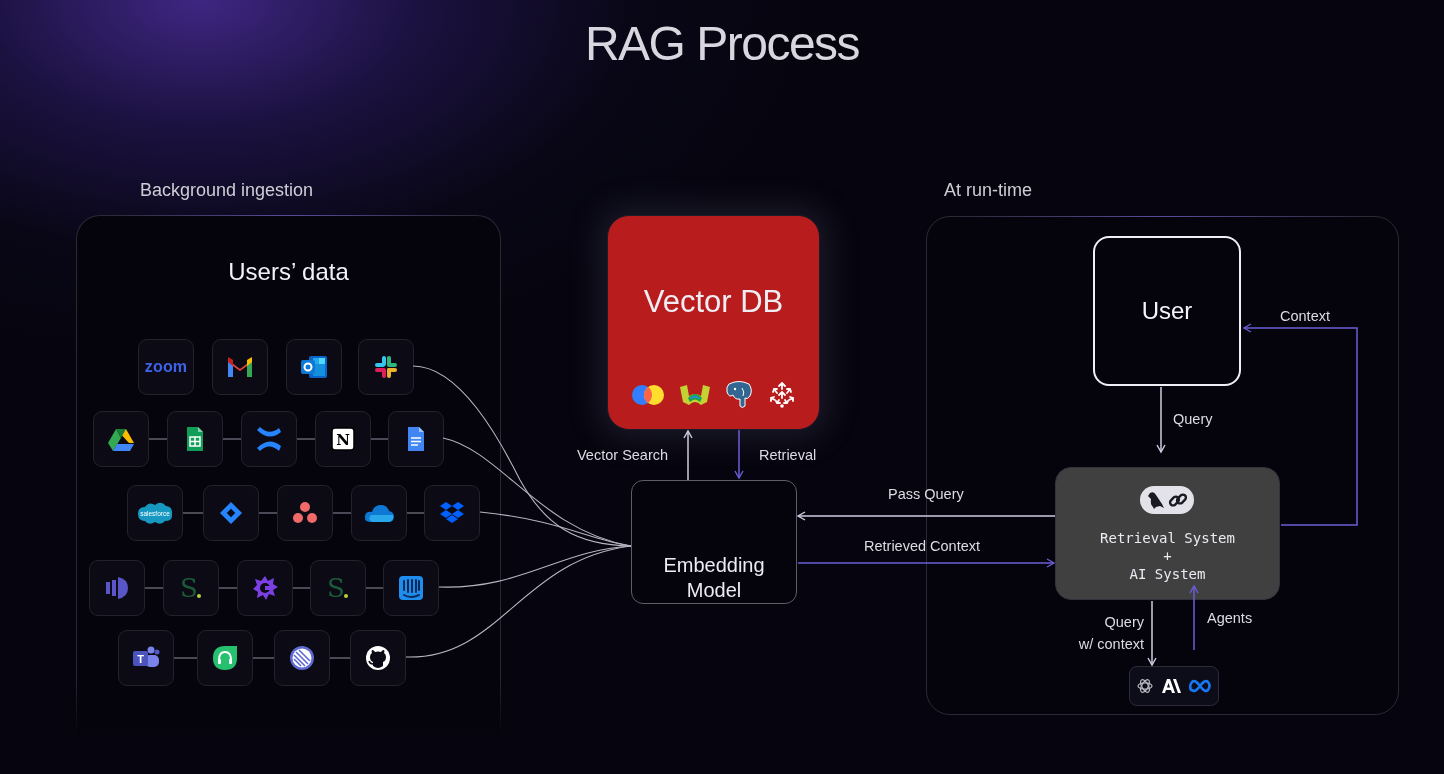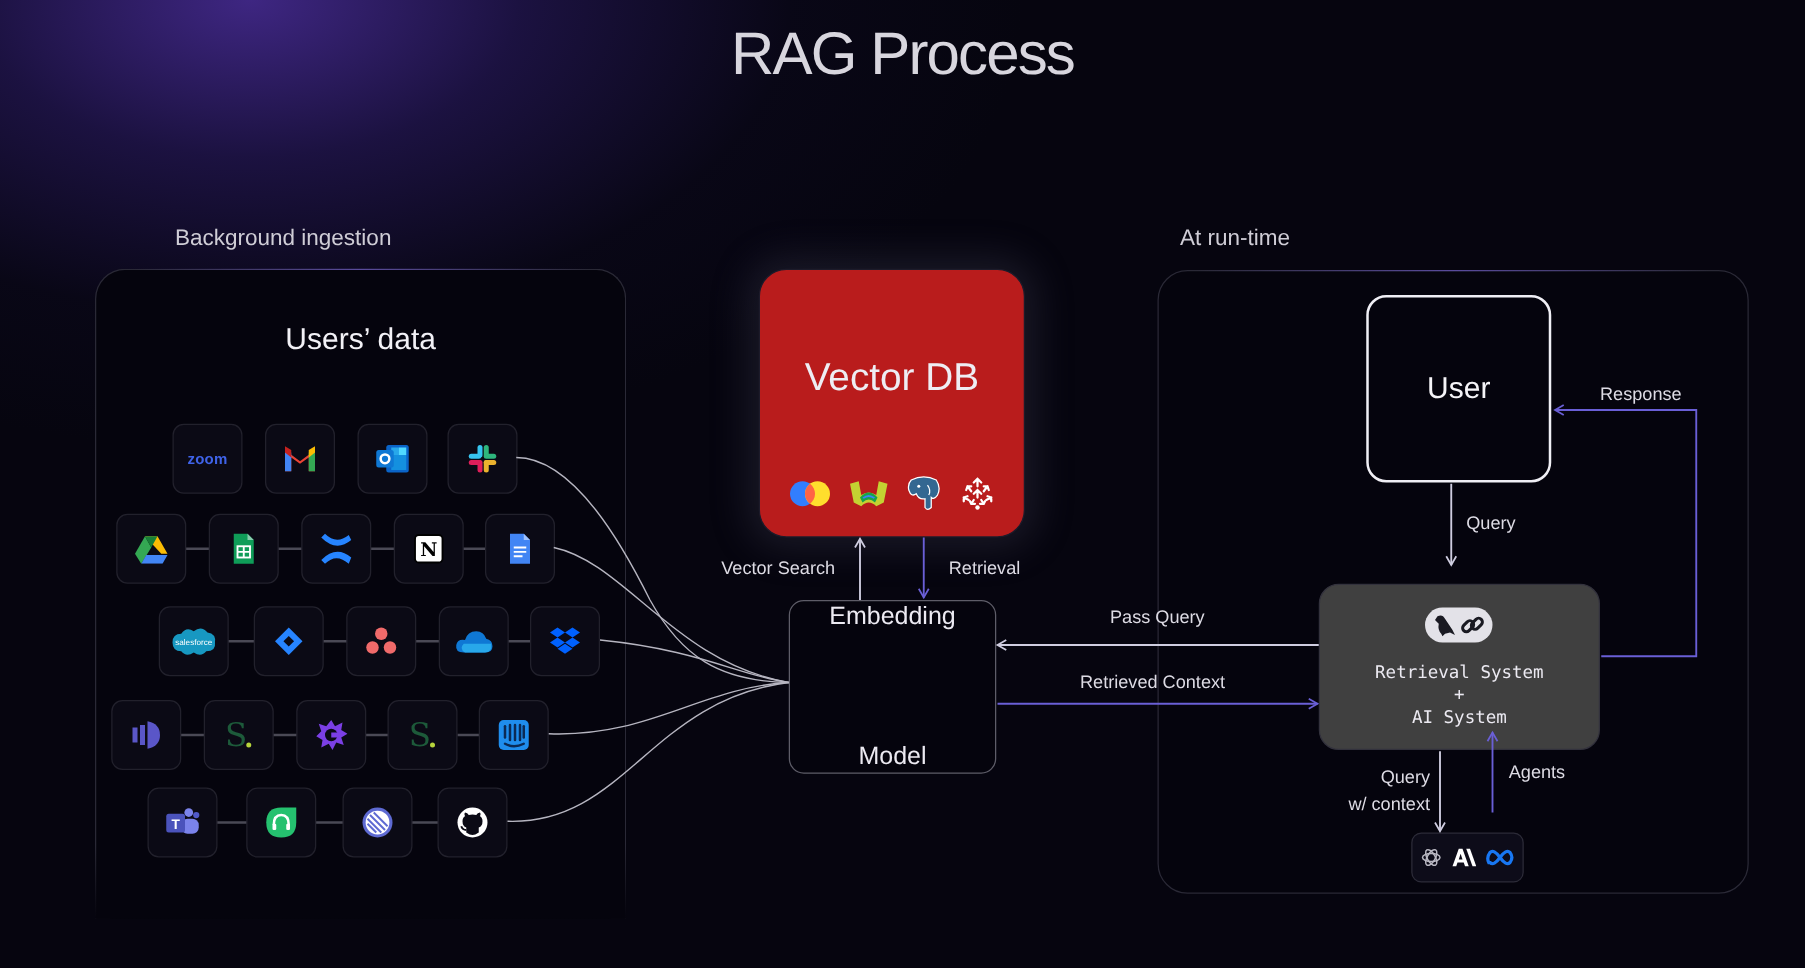--- a/index.html
+++ b/index.html
@@ -48,23 +48,23 @@
   .vdb {
     position: absolute; left: 607px; top: 215px; width: 213px; height: 215px;
     border-radius: 22px; background: #b91c1c;
     border: 1px solid #1c1b2a;
     box-shadow: 0 0 30px 10px rgba(90,90,120,0.22);
   }
   .vdb-title { position: absolute; left: 0; right: 0; top: 68px; text-align: center; font-size: 31px; color: #eeedf3; }
   .vdb-icons { position: absolute; left: 0; right: 0; top: 164px; display: flex; justify-content: center; gap: 14px; align-items: center; }
 
   .embed {
-    position: absolute; left: 631px; top: 480px; width: 166px; height: 139px;
+    position: absolute; left: 631px; top: 480px; width: 166px; height: 124px;
     border: 1.5px solid #5e5d68; border-radius: 12px; background: #05040d;
-    display: flex; flex-direction: column; align-items: center; justify-content: space-between;
+    display: flex; flex-direction: column; align-items: center; justify-content: flex-end;
     font-size: 20px; color: #eceaf2; line-height: 25px;
   }
 
   .user-box {
     position: absolute; left: 1093px; top: 236px; width: 148px; height: 150px;
     border: 2px solid #f0eff5; border-radius: 16px; background: #05040d;
     display: flex; align-items: center; justify-content: center;
     font-size: 24px; color: #f5f4f8;
   }
   .retr-box {
@@ -117,21 +117,21 @@
 <div class="hconn" style="left:144px;top:587px;width:20px;"></div>
 <div class="hconn" style="left:218px;top:587px;width:20px;"></div>
 <div class="hconn" style="left:292px;top:587px;width:20px;"></div>
 <div class="hconn" style="left:366px;top:587px;width:18px;"></div>
 
 <div class="hconn" style="left:172px;top:657px;width:26px;"></div>
 <div class="hconn" style="left:252px;top:657px;width:24px;"></div>
 <div class="hconn" style="left:329px;top:657px;width:22px;"></div>
 
 <div class="tile" style="left:138px;top:339px;">
-  <span style="color:#3f63e8;font-size:12px;font-weight:bold;letter-spacing:0.2px;">zoom</span>
+  <span style="color:#3f63e8;font-size:16px;font-weight:bold;letter-spacing:0.2px;">zoom</span>
 </div>
 <div class="tile" style="left:212px;top:339px;">
   <svg width="28" height="22" viewBox="0 0 28 22">
       <path d="M2 4 L14 13 L26 4 L26 21 L21 21 L21 10 L14 15 L7 10 L7 21 L2 21 Z" fill="#ea4335"></path>
       <rect x="2" y="6" width="5" height="15" fill="#4285f4"></rect>
       <rect x="21" y="6" width="5" height="15" fill="#34a853"></rect>
       <path d="M21 4 L26 1 L26 6 L21 10Z" fill="#fbbc04"></path>
       <path d="M2 1 L7 4 L7 10 L2 6Z" fill="#c5221f"></path>
     </svg>
 </div>
@@ -426,16 +426,16 @@
   <line x1="1152" y1="601" x2="1152" y2="665" stroke="#cfcde0" stroke-width="1.5" marker-end="url(#ahL)"></line>
 
   <line x1="1194" y1="650" x2="1194" y2="586" stroke="#6a5fd6" stroke-width="1.5" marker-end="url(#ahP)"></line>
 </svg>
 
 <div class="lbl" style="left:577px;top:447px;">Vector Search</div>
 <div class="lbl" style="left:759px;top:447px;">Retrieval</div>
 <div class="lbl" style="left:888px;top:486px;">Pass Query</div>
 <div class="lbl" style="left:864px;top:538px;">Retrieved Context</div>
 <div class="lbl" style="left:1173px;top:411px;">Query</div>
-<div class="lbl" style="left:1280px;top:308px;">Response</div>
+<div class="lbl" style="left:1280px;top:308px;">Context</div>
 <div class="lbl lbl-right" style="left:1060px;top:614px;width:84px;">Query</div>
 <div class="lbl lbl-right" style="left:1060px;top:636px;width:84px;">w/ context</div>
 <div class="lbl" style="left:1207px;top:610px;">Agents</div>
 
 </body></html>

